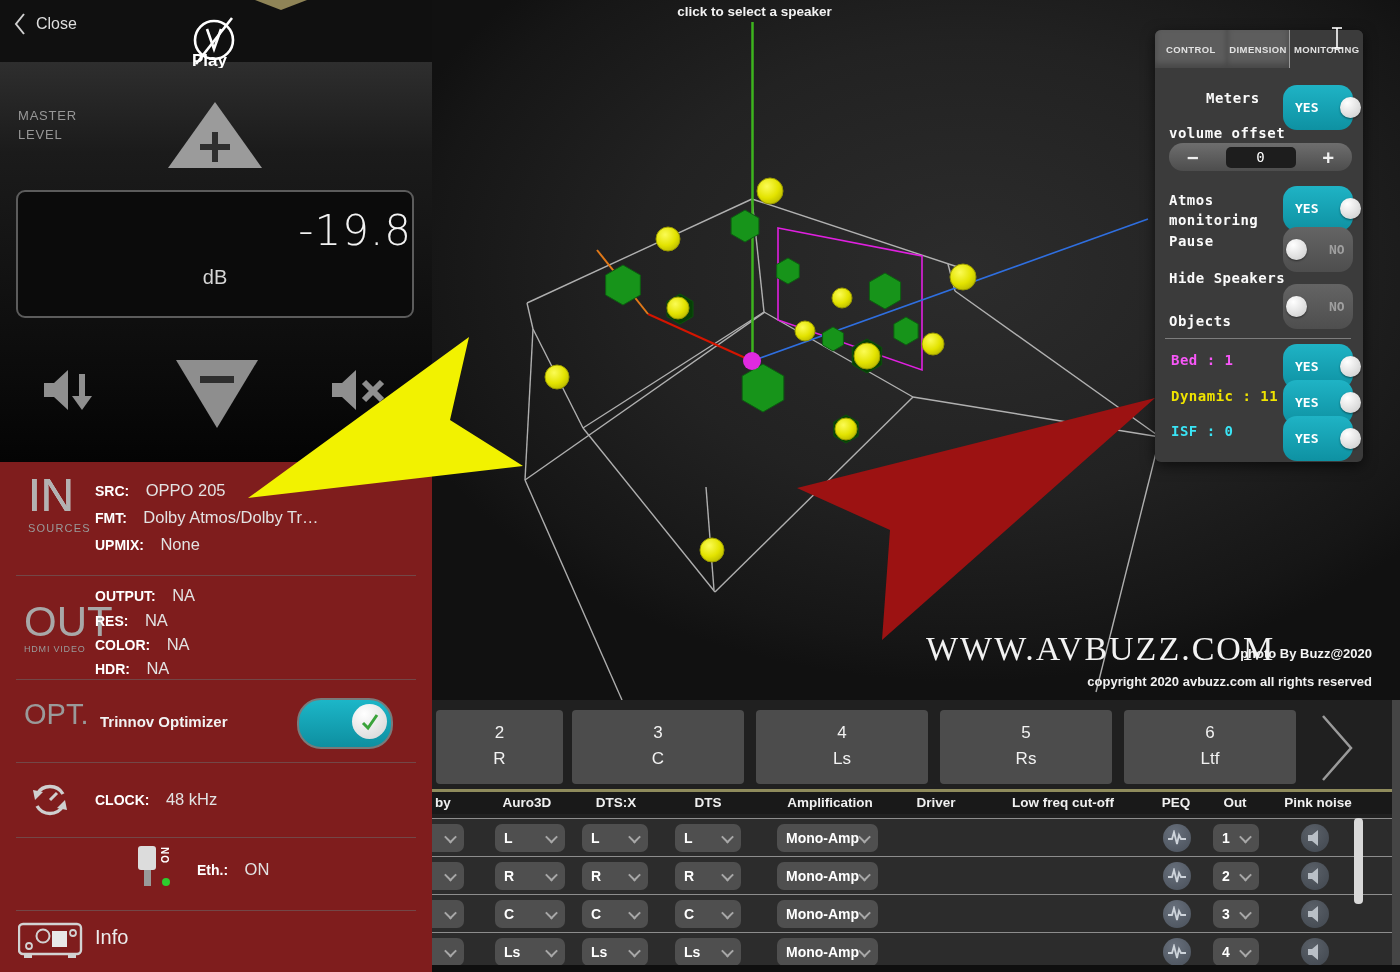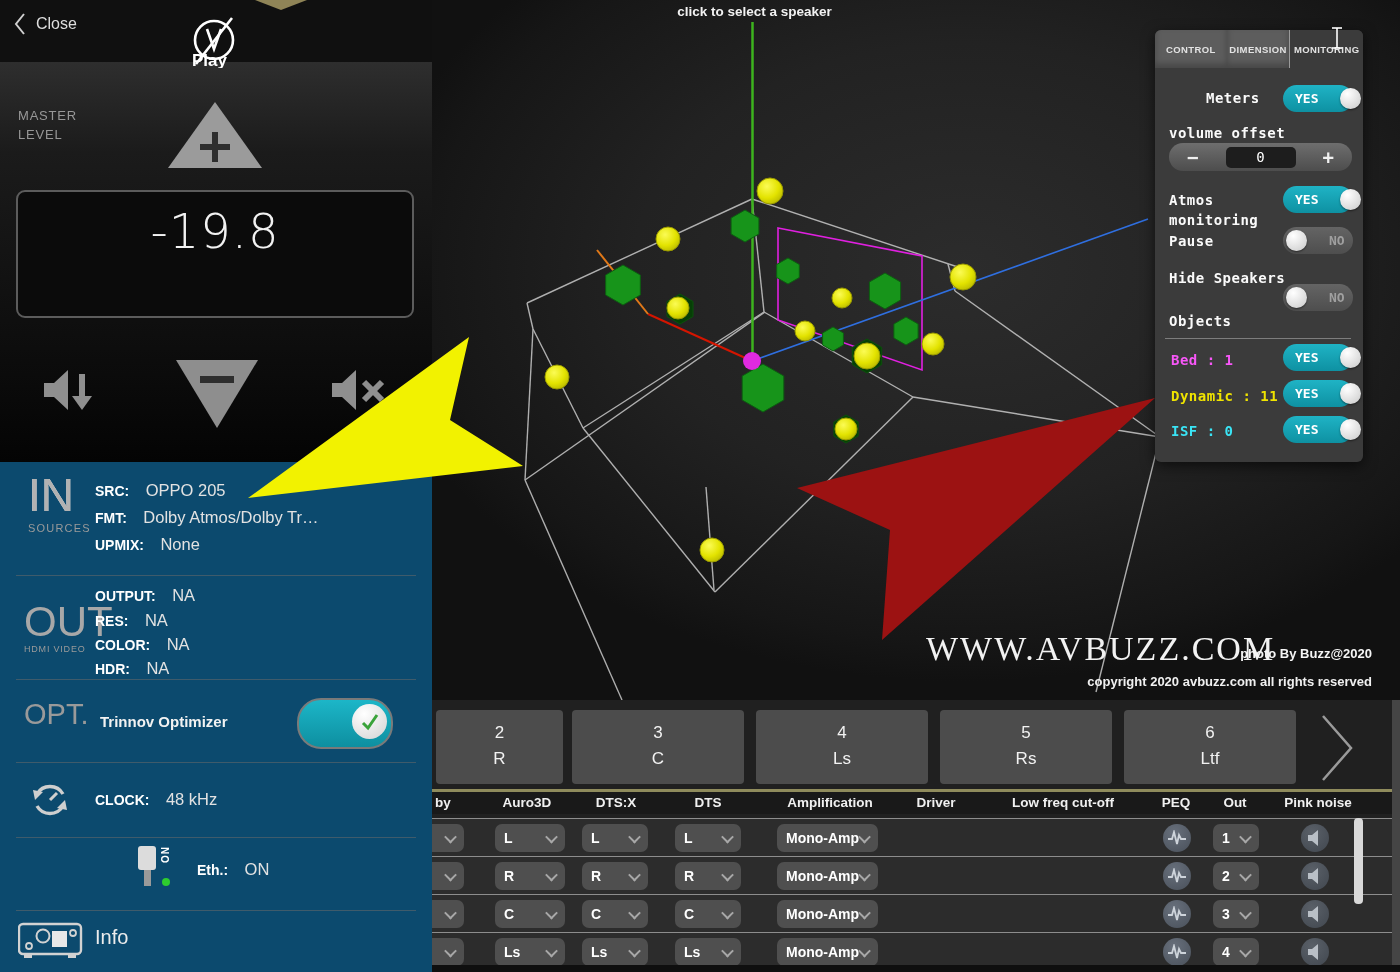--- a/index.html
+++ b/index.html
@@ -1,33 +1,33 @@
 <!DOCTYPE html>
 <html><head>
 <meta charset="utf-8">
 <style>
   html,body{margin:0;padding:0;background:#000;}
   #app{position:relative;width:1400px;height:972px;overflow:hidden;background:#1c1c1c;
        font-family:"Liberation Sans",sans-serif;color:#e8e8e8;}
   .abs{position:absolute;}
 
   
-  #sidebar{left:0;top:0;width:432px;height:972px;background:#0c4a6e;z-index:6;}
+  #sidebar{left:0;top:0;width:432px;height:972px;background:#7f1d1d;z-index:6;}
   #sb-topbar{left:0;top:0;width:432px;height:62px;background:#101010;}
   #sb-glow{left:0;top:62px;width:432px;height:400px;
            background:linear-gradient(180deg,#2e2e2e 0,#1b1b1b 90px,#0c0c0c 300px,#040404 100%);}
   #close-btn{left:14px;top:12px;display:flex;align-items:center;gap:10px;color:#dedede;
              font-size:16px;cursor:pointer;}
   #logo{left:180px;top:16px;width:70px;height:52px;}
   .sb-divider{left:16px;width:400px;height:1px;background:#6a6a6a;opacity:.55;}
   #master-label{left:18px;top:106px;font-size:13px;color:#979797;letter-spacing:.8px;line-height:19px;}
   #vol-box{left:16px;top:190px;width:394px;height:124px;border:2px solid #5c5c5c;border-radius:9px;
            background:#0b0b0b;text-align:center;}
-  #vol-db{font-family:"DejaVu Sans",sans-serif;font-weight:200;font-size:48px;color:#f2f2f2;
-          line-height:78px;letter-spacing:1px;}
+  #vol-db{font-family:"DejaVu Sans",sans-serif;font-weight:200;font-size:42px;color:#f2f2f2;
+          line-height:78px;letter-spacing:1px;text-align:right;}
   #vol-unit{font-size:20px;color:#d6d6d6;margin-top:-4px;}
   .kv-label{font-weight:bold;color:#fff;font-size:14px;}
   .kv-value{color:#e2e2e2;font-size:16.5px;margin-left:12px;}
   .kv-row{position:absolute;left:95px;white-space:nowrap;}
 
   
   #scene{left:432px;top:0;width:968px;height:710px;z-index:1;
     background:radial-gradient(ellipse 62% 58% at 55% 38%, #2c2c2c 0%, #222 55%, #161616 90%, #111 100%);}
   #hint{left:0;top:4px;width:645px;text-align:center;font-size:13.5px;font-weight:bold;color:#f2f2f2;}
   #wm1{left:494px;top:630px;font-family:"Liberation Serif",serif;font-size:34px;color:#f2f2f2;
@@ -40,21 +40,21 @@
          box-shadow:0 4px 14px rgba(0,0,0,.6);z-index:7;
          font-family:"DejaVu Sans Mono",monospace;}
   #tabbar{position:absolute;left:0;top:0;width:208px;height:38px;border-radius:6px 6px 0 0;
           overflow:hidden;display:flex;}
   .tab{height:38px;display:flex;align-items:center;justify-content:center;font-size:9.5px;
        font-weight:bold;color:#e3e3e3;letter-spacing:.4px;cursor:pointer;
        font-family:"Liberation Sans",sans-serif;}
   .tab.inactive{background:#5d5d5d;box-shadow:inset 0 -4px 6px rgba(0,0,0,.25);}
   .tab.active{background:#3b3b3b;border-left:1px solid #9a9a9a;}
   .p-label{position:absolute;font-size:14px;font-weight:bold;color:#fafafa;letter-spacing:.5px;}
-  .toggle{position:absolute;width:70px;height:27px;border-radius:14px;display:flex;align-items:center;
+  .toggle{position:absolute;width:70px;height:45px;border-radius:14px;display:flex;align-items:center;
           padding:0 3px;box-sizing:border-box;cursor:pointer;font-size:13px;font-weight:bold;gap:22px;}
   .toggle.on{background:linear-gradient(#1fb3c5,#0e91a2);}
   .toggle.on .t-txt{color:#fff;margin-left:9px;margin-right:auto;}
   .toggle.off{background:linear-gradient(#646464,#4e4e4e);}
   .toggle.off .t-txt{color:#9f9f9f;margin-left:auto;margin-right:9px;}
   .knob{width:21px;height:21px;border-radius:50%;background:radial-gradient(circle at 35% 28%,#fff,#c9c9c9);
         box-shadow:0 1px 2px rgba(0,0,0,.5);flex:0 0 auto;}
   #stepper{position:absolute;left:14px;top:113px;width:183px;height:28px;border-radius:14px;
            background:linear-gradient(#6e6e6e,#4d4d4d);display:flex;align-items:center;
            justify-content:space-between;padding:0 18px;box-sizing:border-box;}
@@ -180,20 +180,21 @@
     </div>
 
     <svg class="abs" style="left:168px;top:102px;" width="94" height="66" viewBox="0 0 94 66">
       <polygon points="47,0 94,66 0,66" fill="#9b9b9b"></polygon>
       <rect x="32" y="42" width="30" height="6" fill="#2e2e2e"></rect>
       <rect x="44" y="30" width="6" height="30" fill="#2e2e2e"></rect>
     </svg>
 
     <div id="vol-box" class="abs">
       <div id="vol-db">-19.8</div>
+      <div id="vol-unit">dB</div>
     </div>
 
     <svg class="abs" style="left:44px;top:370px;" width="52" height="40" viewBox="0 0 52 40">
       <polygon points="0,13 10,13 24,0 24,40 10,27 0,27" fill="#8f8f8f"></polygon>
       <line x1="38" y1="4" x2="38" y2="28" stroke="#8f8f8f" stroke-width="6"></line>
       <polygon points="28,26 48,26 38,40" fill="#8f8f8f"></polygon>
     </svg>
 
     <svg class="abs" style="left:176px;top:360px;" width="82" height="68" viewBox="0 0 82 68">
       <polygon points="0,0 82,0 41,68" fill="#8e8e8e"></polygon>

